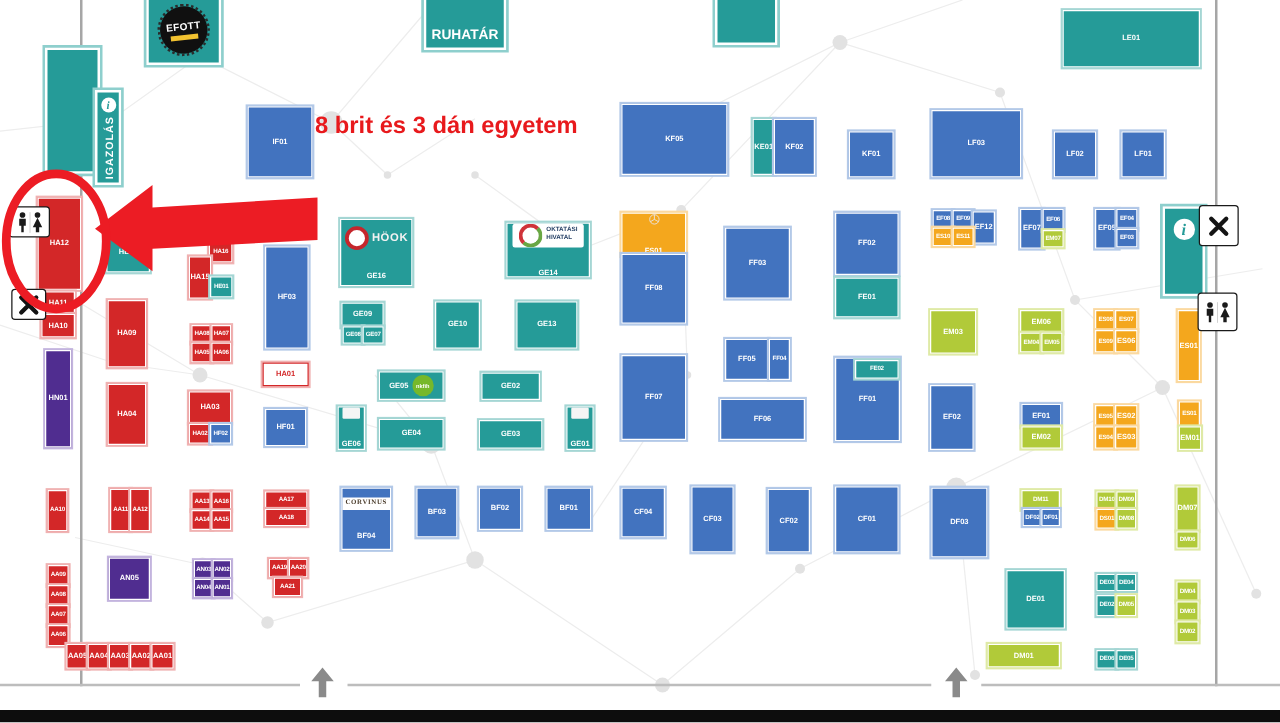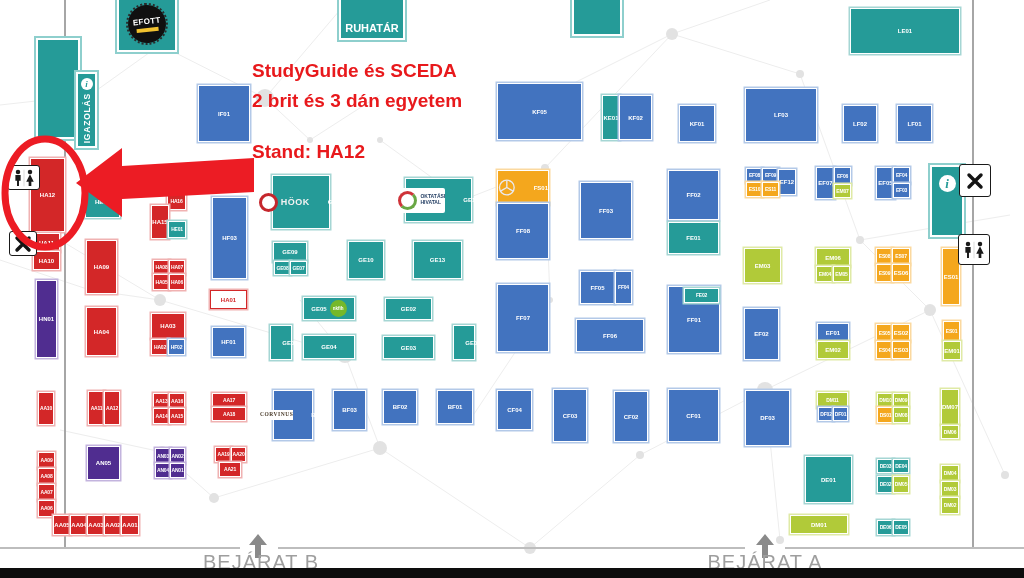--- a/index.html
+++ b/index.html
@@ -7,21 +7,21 @@
        font-family:"Liberation Sans",sans-serif}
   #viewport{position:absolute;inset:0}
   svg.layer{position:absolute;left:0;top:0;pointer-events:none}
   .vline{position:absolute;top:0;width:2px;height:549px;background:#a6a6a6}
   .hline{position:absolute;top:547px;height:2px;background:#bdbdbd}
   
   .stand{position:absolute;display:flex;align-items:center;justify-content:center;
          border:1.5px solid #fff;color:#fff;font-weight:700;font-size:6px;line-height:1;
          text-align:center;white-space:nowrap}
   .stand.sm{font-size:5px;border-width:1px;letter-spacing:-.2px}
-  .stand.col{gap:18px}
+  .stand.col{flex-direction:column;gap:18px}
   .stand.row{flex-direction:row;gap:3px}
   .c-blue{background:#4273bf;box-shadow:0 0 0 1.5px #b3c9e8}
   .c-red{background:#d32728;box-shadow:0 0 0 1.5px #f0b2b2}
   .c-teal{background:#259b98;box-shadow:0 0 0 1.5px #a5d6d4}
   .c-purple{background:#502d90;box-shadow:0 0 0 1.5px #c3b4de}
   .c-lime{background:#b1ca39;box-shadow:0 0 0 1.5px #dfeaa6}
   .c-orange{background:#f4a71d;box-shadow:0 0 0 1.5px #fbd9a0}
   .c-outline{background:#fff;border-color:#d32728;box-shadow:0 0 0 1.5px #f0b2b2}
   .c-outline .lbl{color:#d32728}
   
@@ -585,28 +585,24 @@
           <line x1="17" y1="1" x2="17" y2="23" stroke="#cfcfcf" stroke-width="1"></line>
           <circle cx="25" cy="4" r="3" fill="#1a1a1a"></circle>
           <path d="M25 7 l5 10 h-3.2 v5.5 h-3.6 v-5.5 h-3.2 z" fill="#1a1a1a"></path>
         </svg>
       </div>
     </div>
 
   <svg class="up-arrow" style="left:247px;top:532px" width="22" height="26">
     <path d="M11 2 L20 13 L14 13 L14 26 L8 26 L8 13 L2 13 Z" fill="#8a8a8a"></path>
   </svg>
-  <span class="entrance-label" style="left:203px;top:551px;width:115px">BEJÁRAT B</span>
   <svg class="up-arrow" style="left:754px;top:532px" width="22" height="26">
     <path d="M11 2 L20 13 L14 13 L14 26 L8 26 L8 13 L2 13 Z" fill="#8a8a8a"></path>
   </svg>
-  <span class="entrance-label" style="left:705px;top:551px;width:120px">BEJÁRAT A</span>
 
   <svg class="layer" width="1024" height="578">
     <polygon points="76,183 122,148 122,166 254,158 254,192 122,199 122,217" fill="#ec1c24"></polygon>
     <ellipse cx="45" cy="193" rx="40" ry="54" fill="none" stroke="#ec1c24" stroke-width="7"></ellipse>
   </svg>
-  <div class="anno" style="left:252px;top:60px">StudyGuide és SCEDA</div>
-  <div class="anno" style="left:252px;top:90px">2 brit és 3 dán egyetem</div>
-  <div class="anno" style="left:252px;top:141px">Stand: HA12</div>
+  <div class="anno" style="left:252px;top:90px">8 brit és 3 dán egyetem</div>
 
   <div id="bottom-bar"></div>
 </div>
 
 </body></html>

